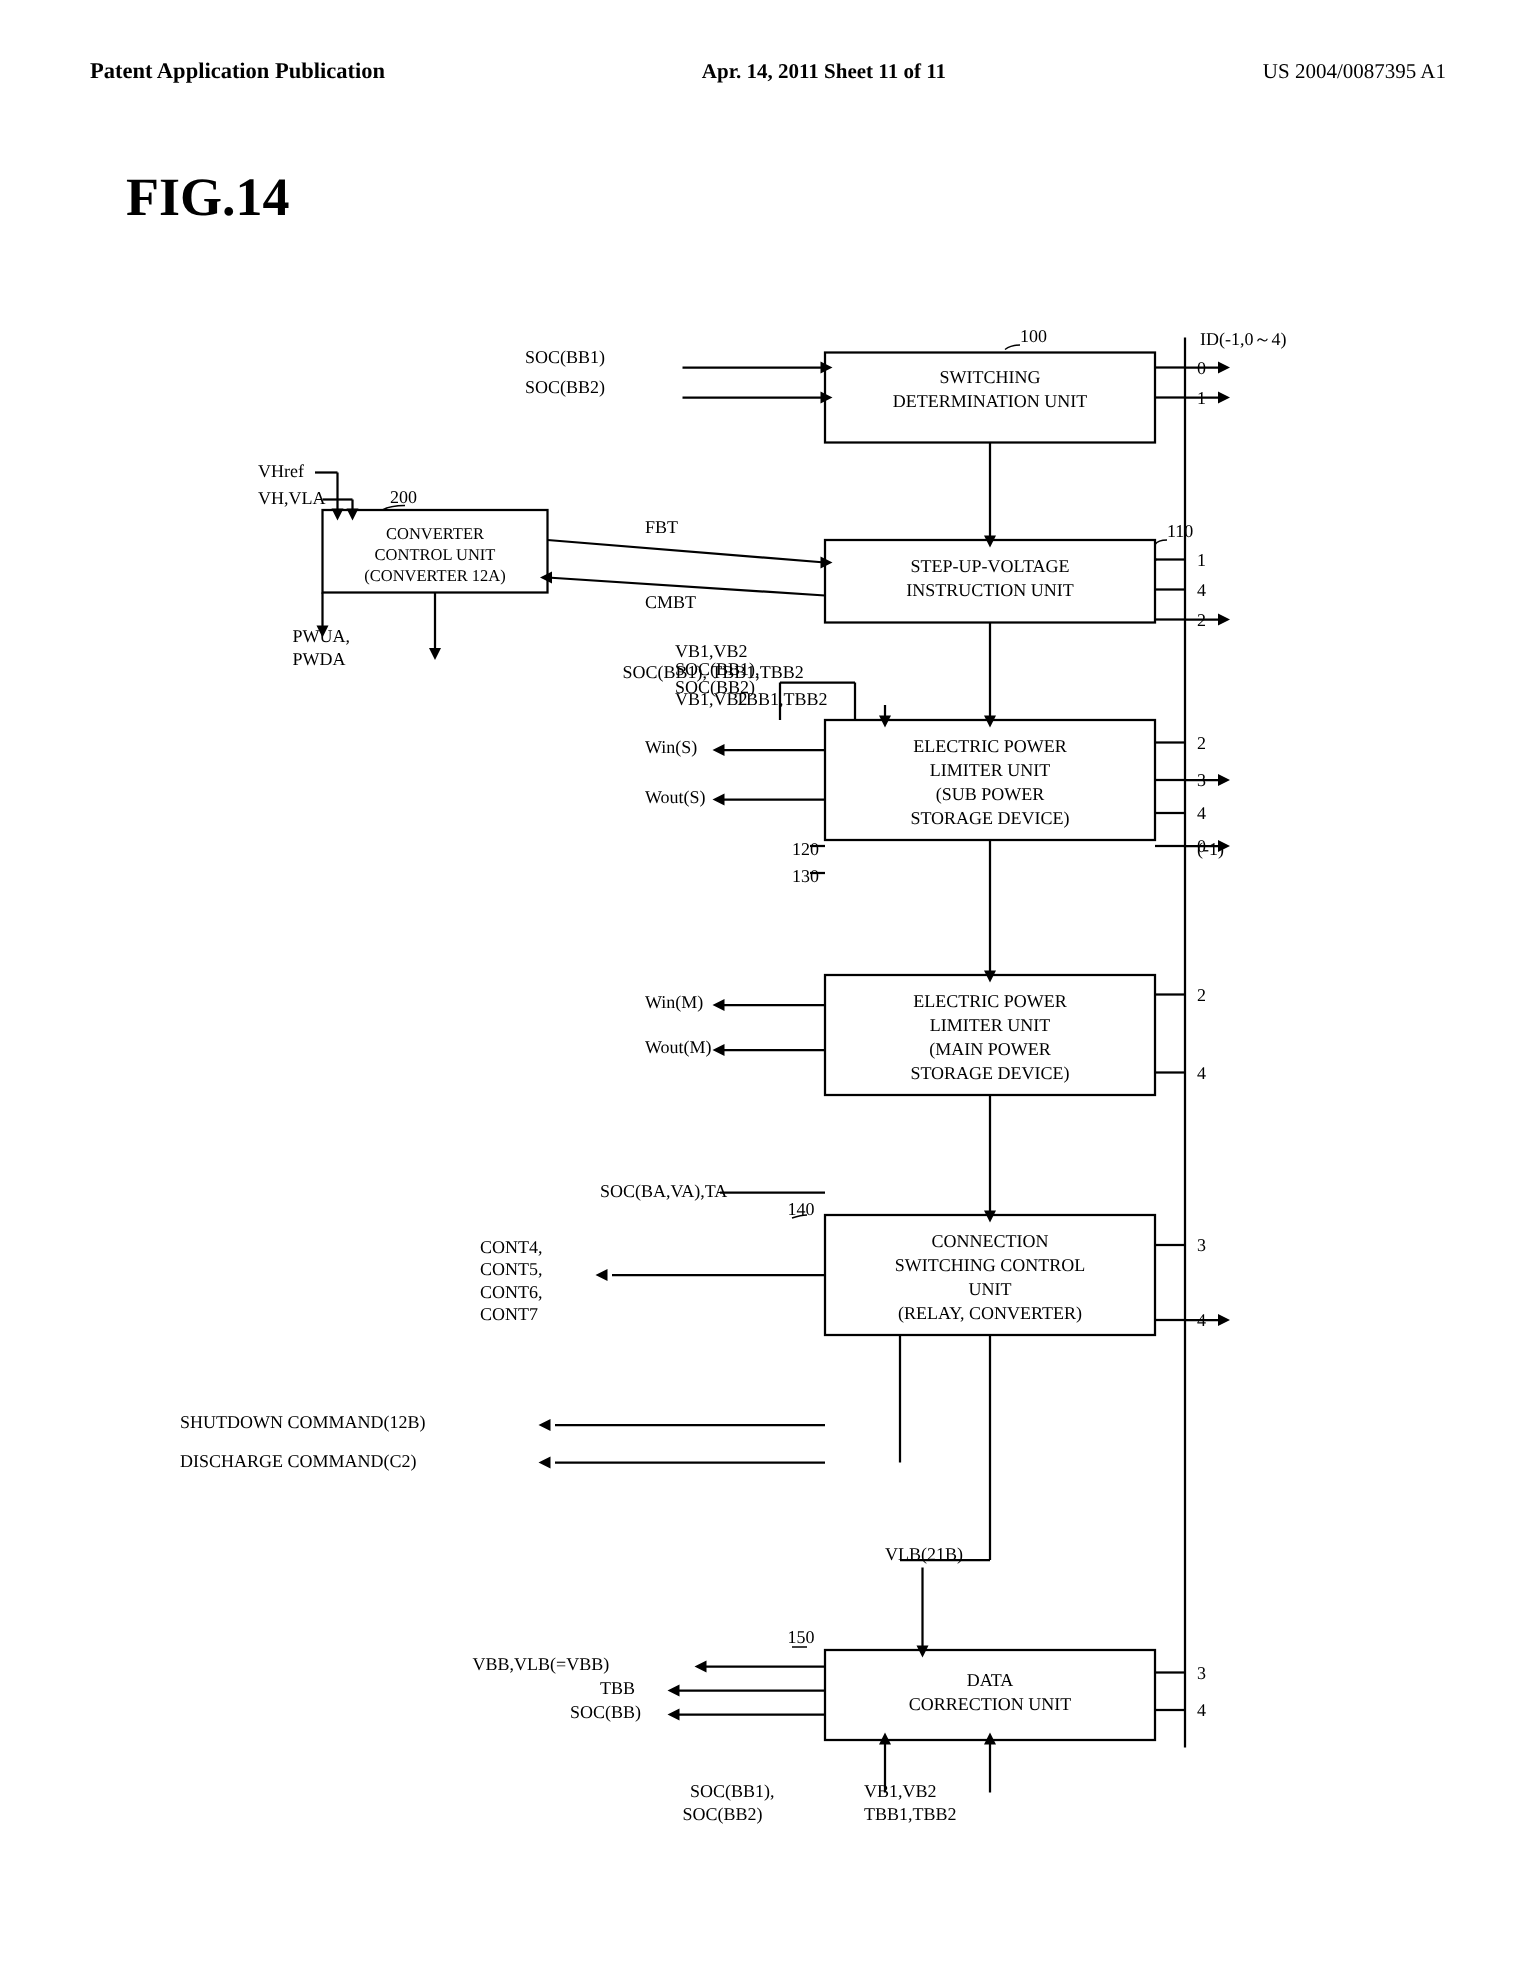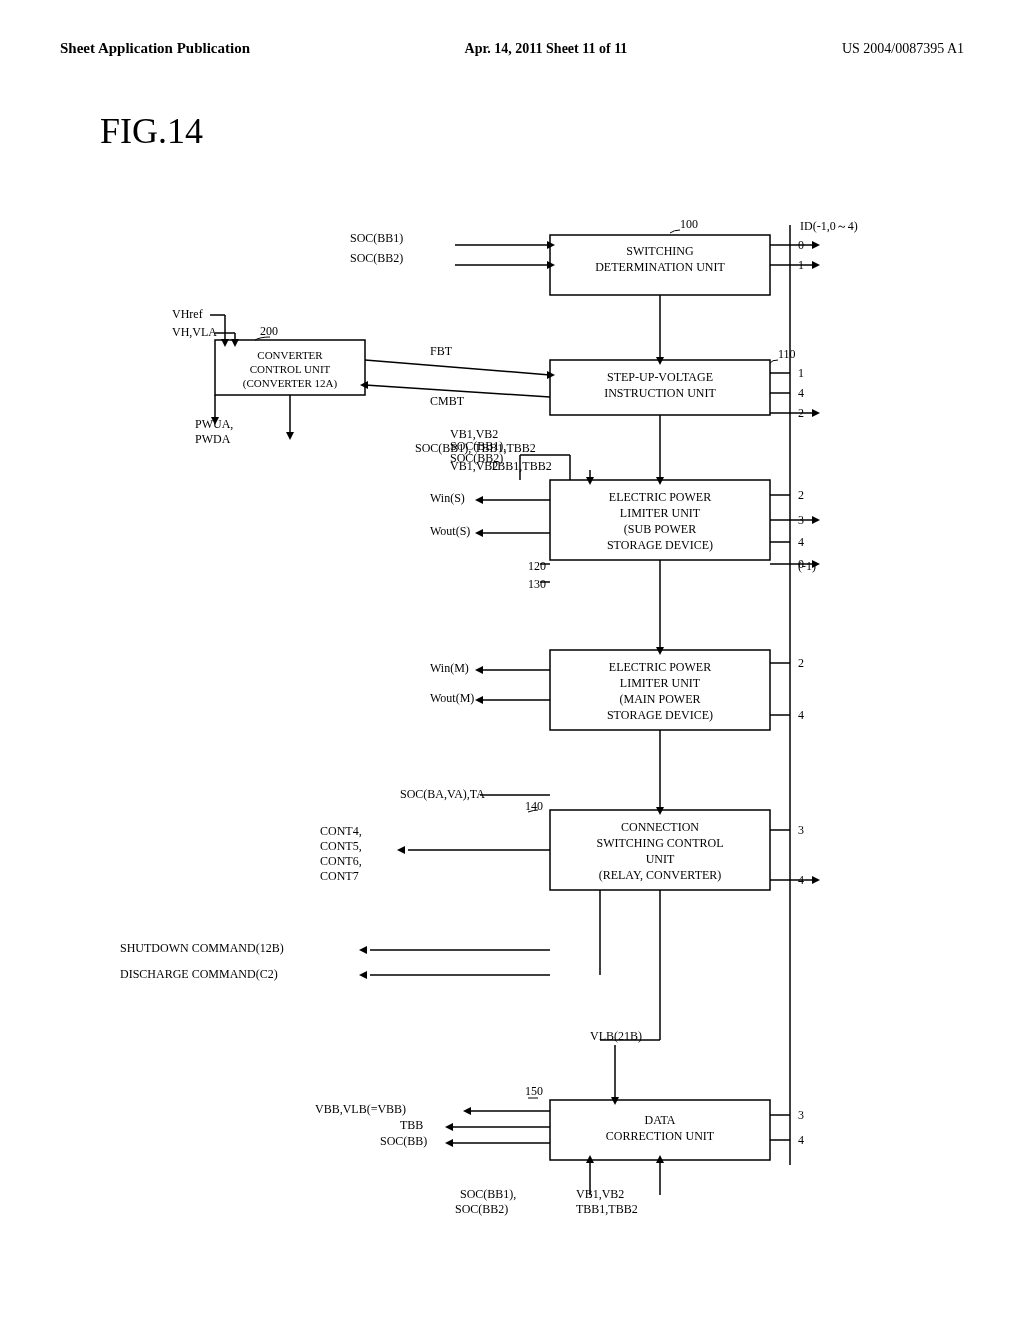--- a/index.html
+++ b/index.html
@@ -33,30 +33,30 @@
       font-weight: bold;
     }
 
     .header-right {
       font-size: 14px;
     }
 
     .fig-label {
       position: absolute;
       top: 110px;
-      left: 100px;
+      left: 84px;
       font-size: 36px;
-      font-weight: normal;
+      font-weight: bold;
     }
   </style>
 </head>
 <body>
 
 <div class="page-header">
-  <span class="header-left">Sheet Application Publication</span>
+  <span class="header-left">Patent Application Publication</span>
   <span class="header-center">Apr. 14, 2011  Sheet 11 of 11</span>
   <span class="header-right">US 2004/0087395 A1</span>
 </div>
 
 <div class="fig-label">FIG.14</div>
 
 <svg style="position:absolute; top:80px; left:60px; width:960px; height:1220px;" viewBox="0 0 960 1220">
 
   <rect x="490" y="155" width="220" height="60" fill="white" stroke="black" stroke-width="1.5"></rect>
   <text x="600" y="175" text-anchor="middle" font-family="Times New Roman" font-size="12">SWITCHING</text>

